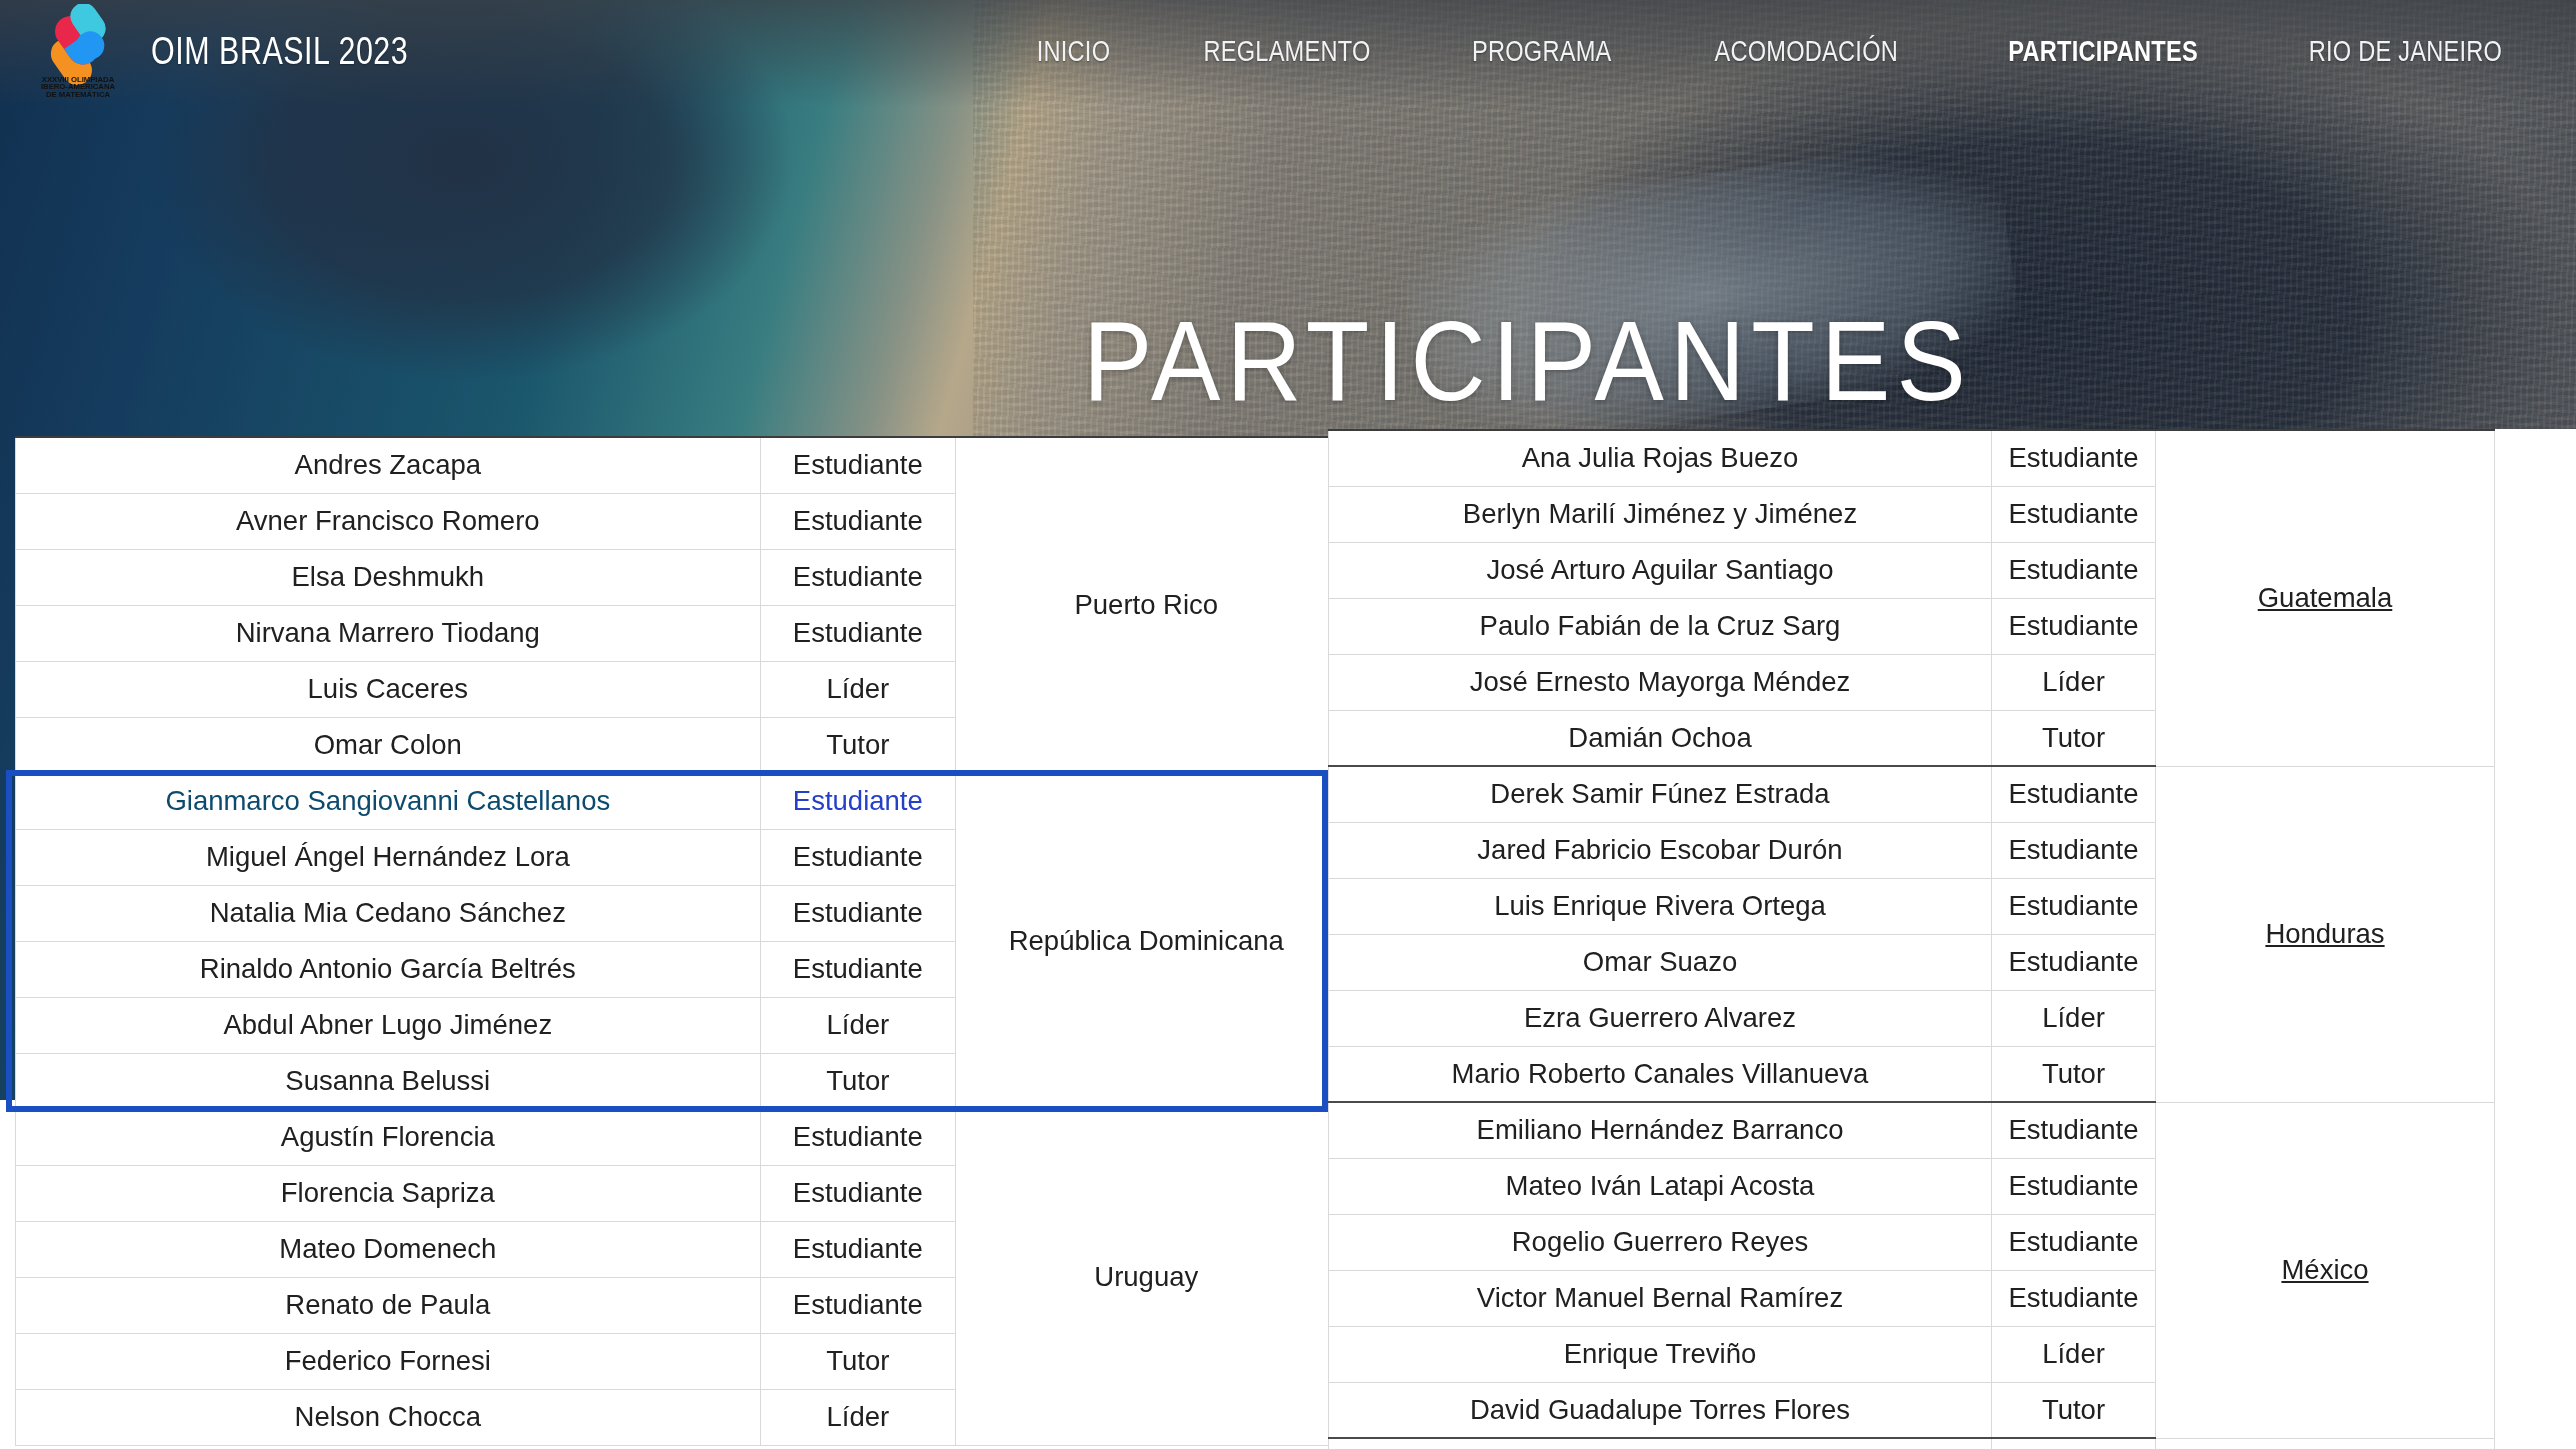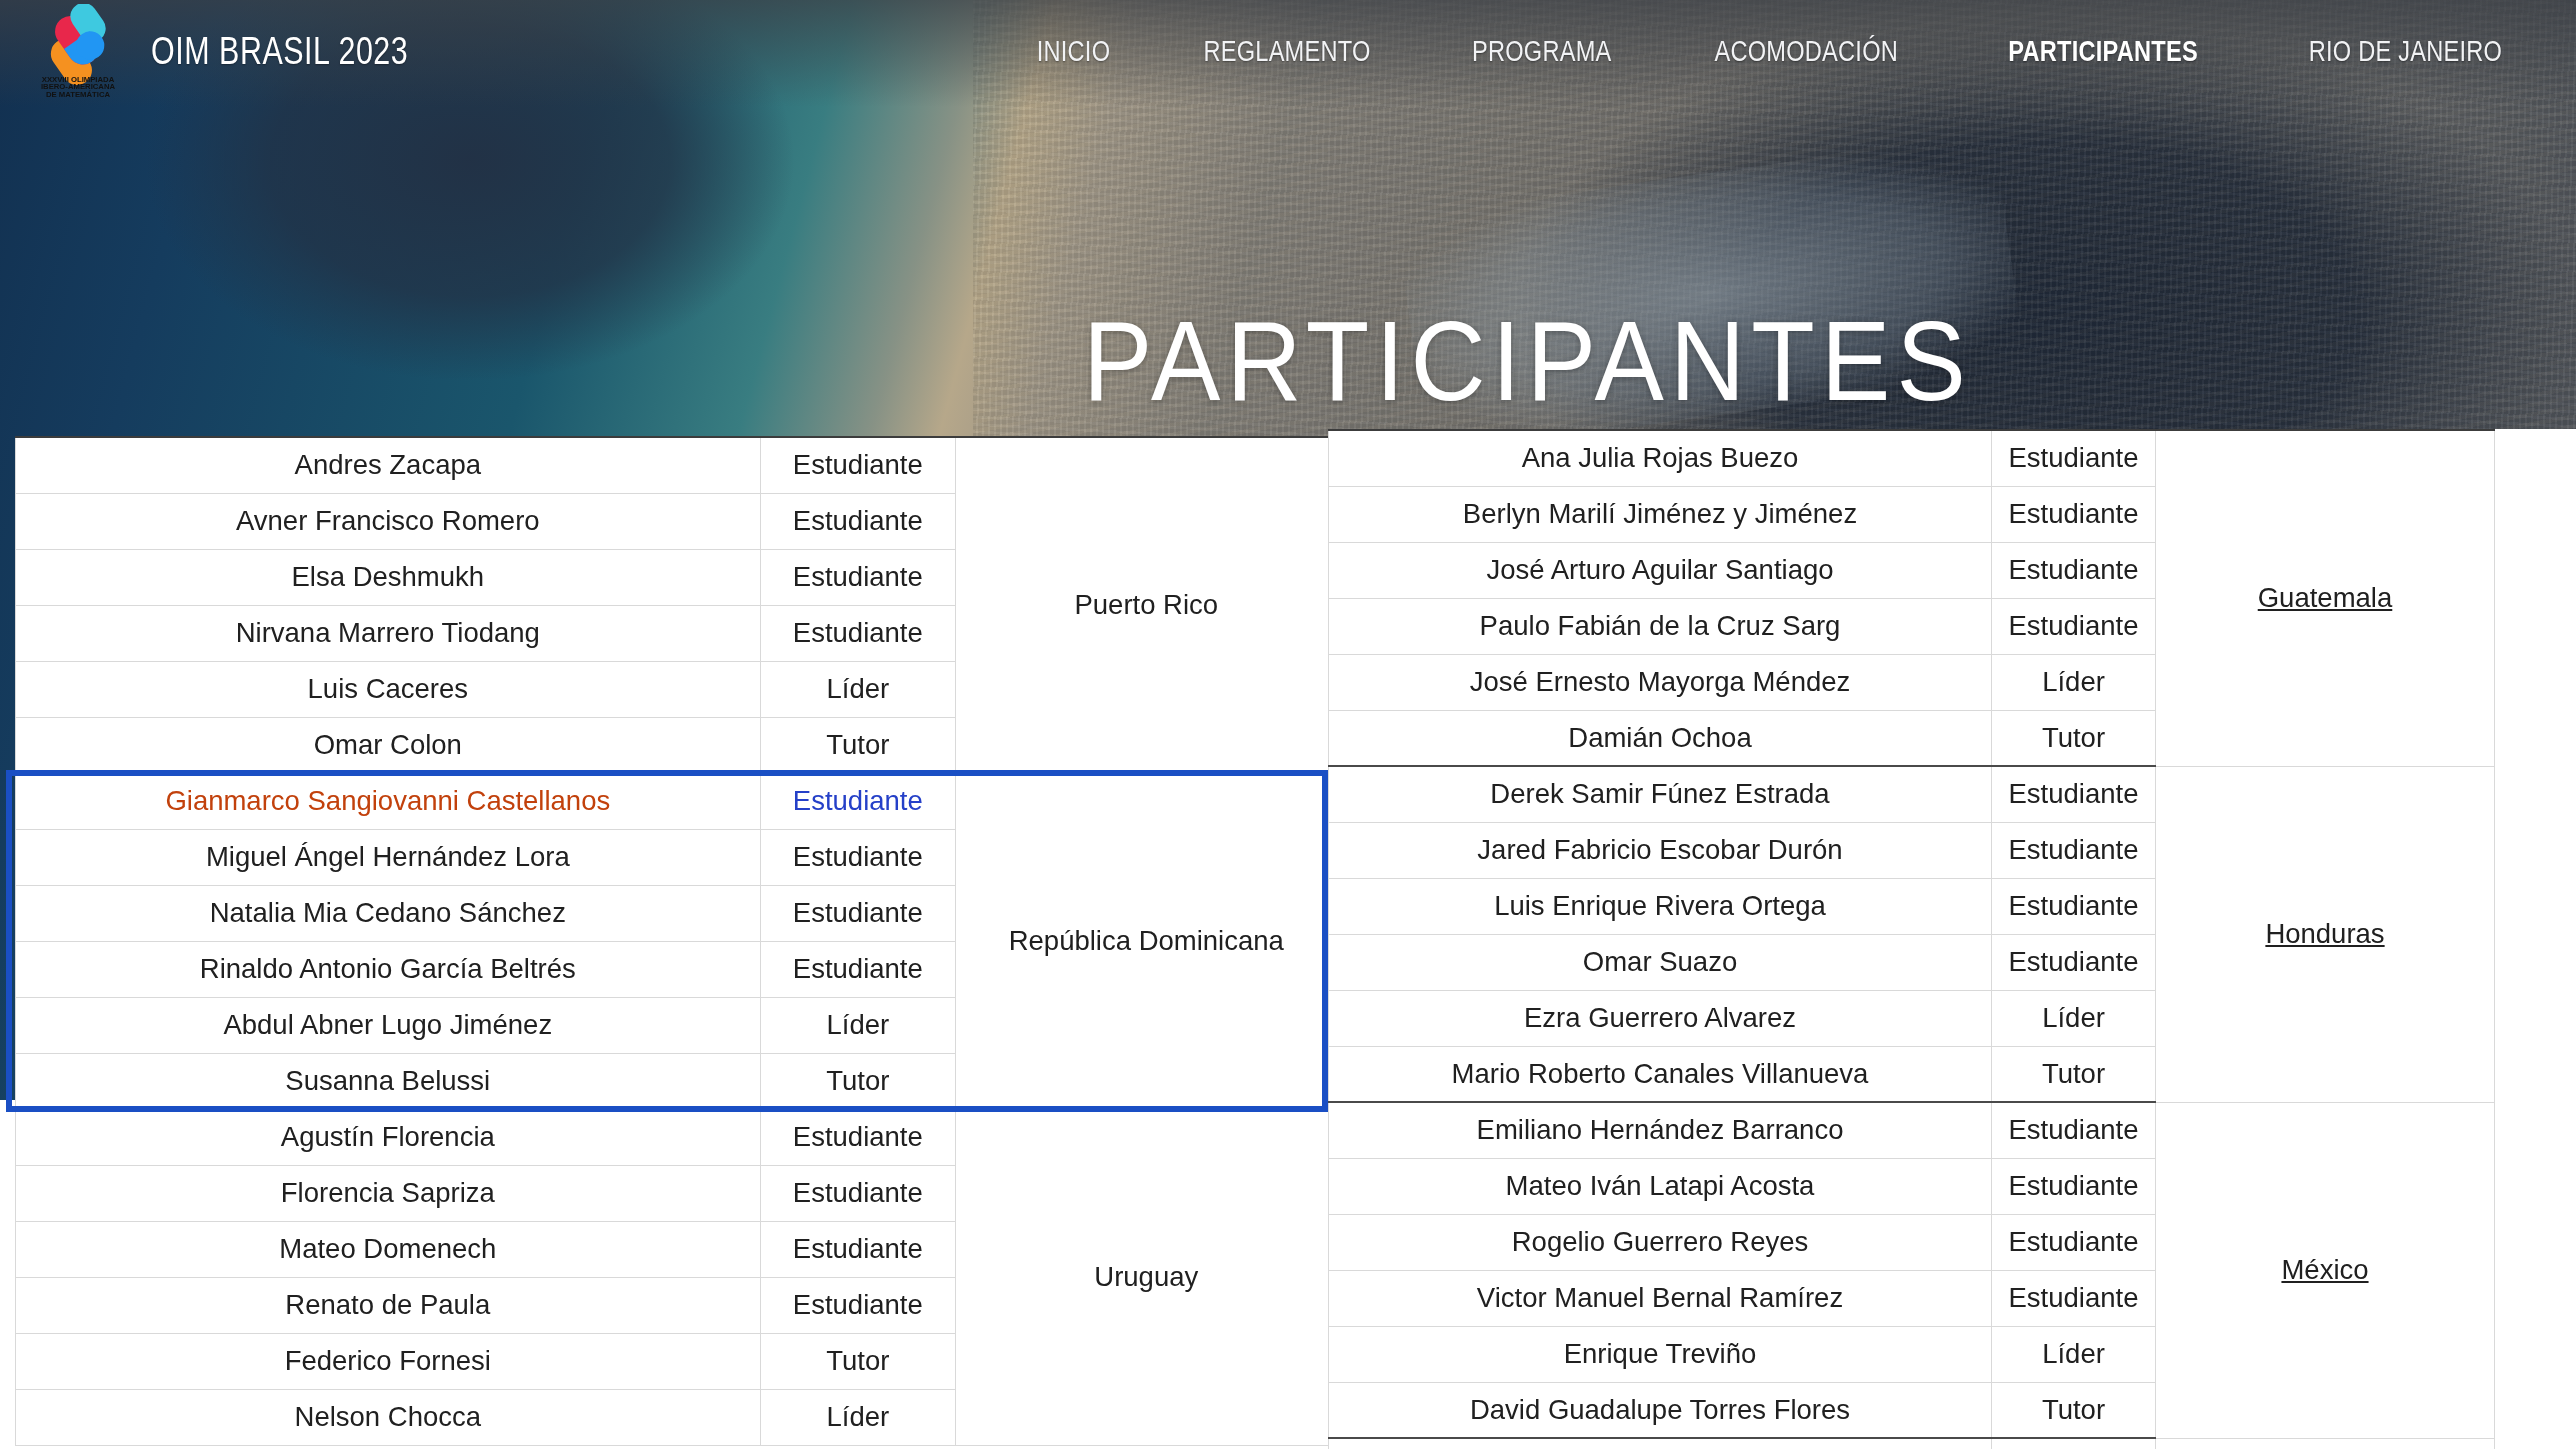--- a/index.html
+++ b/index.html
@@ -194,21 +194,21 @@
           </tr>
           <tr>
             <td class="c-name">Luis Caceres</td>
             <td class="c-role">Líder</td>
           </tr>
           <tr class="block-end">
             <td class="c-name">Omar Colon</td>
             <td class="c-role">Tutor</td>
           </tr>
           <tr>
-            <td class="c-name sel-text" style="color: #c2410c;">Gianmarco Sangiovanni Castellanos</td>
+            <td class="c-name sel-text" style="color: #0c4a6e;">Gianmarco Sangiovanni Castellanos</td>
             <td class="c-role sel-text" style="color: rgb(37, 64, 200);">Estudiante</td>
             <td class="c-country" rowspan="6">República Dominicana</td>
           </tr>
           <tr>
             <td class="c-name">Miguel Ángel Hernández Lora</td>
             <td class="c-role">Estudiante</td>
           </tr>
           <tr>
             <td class="c-name">Natalia Mia Cedano Sánchez</td>
             <td class="c-role">Estudiante</td>

